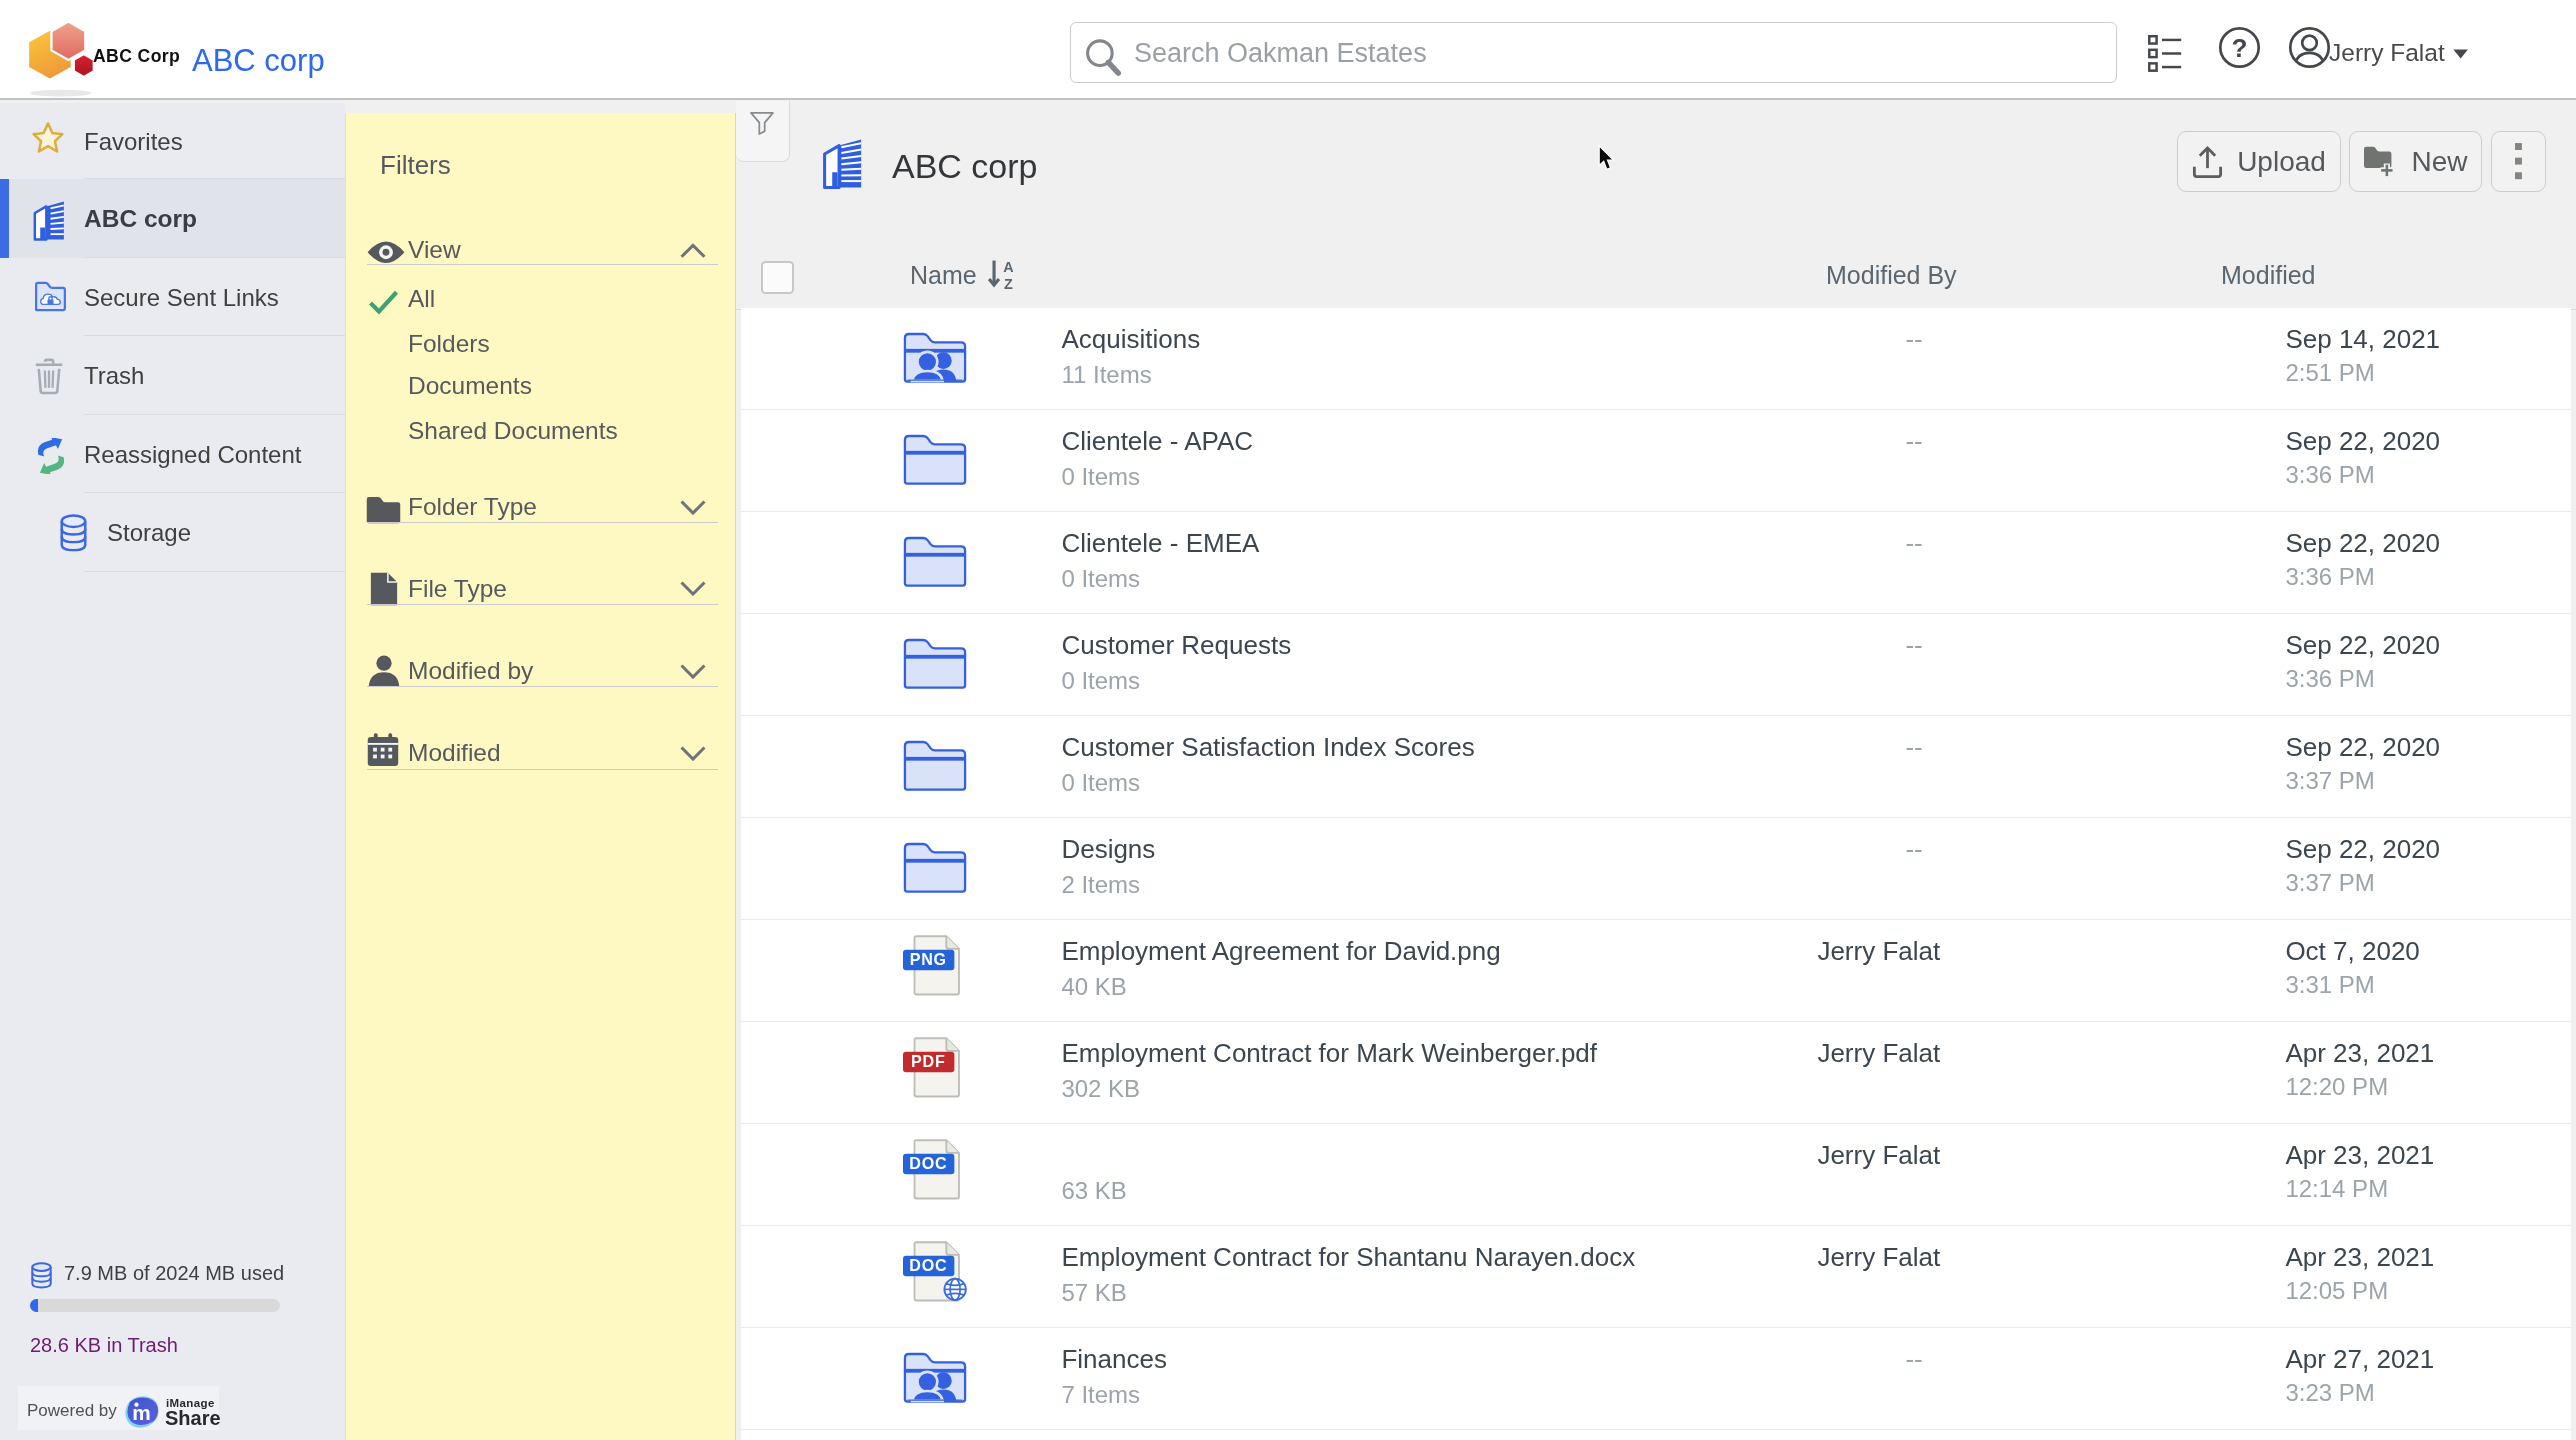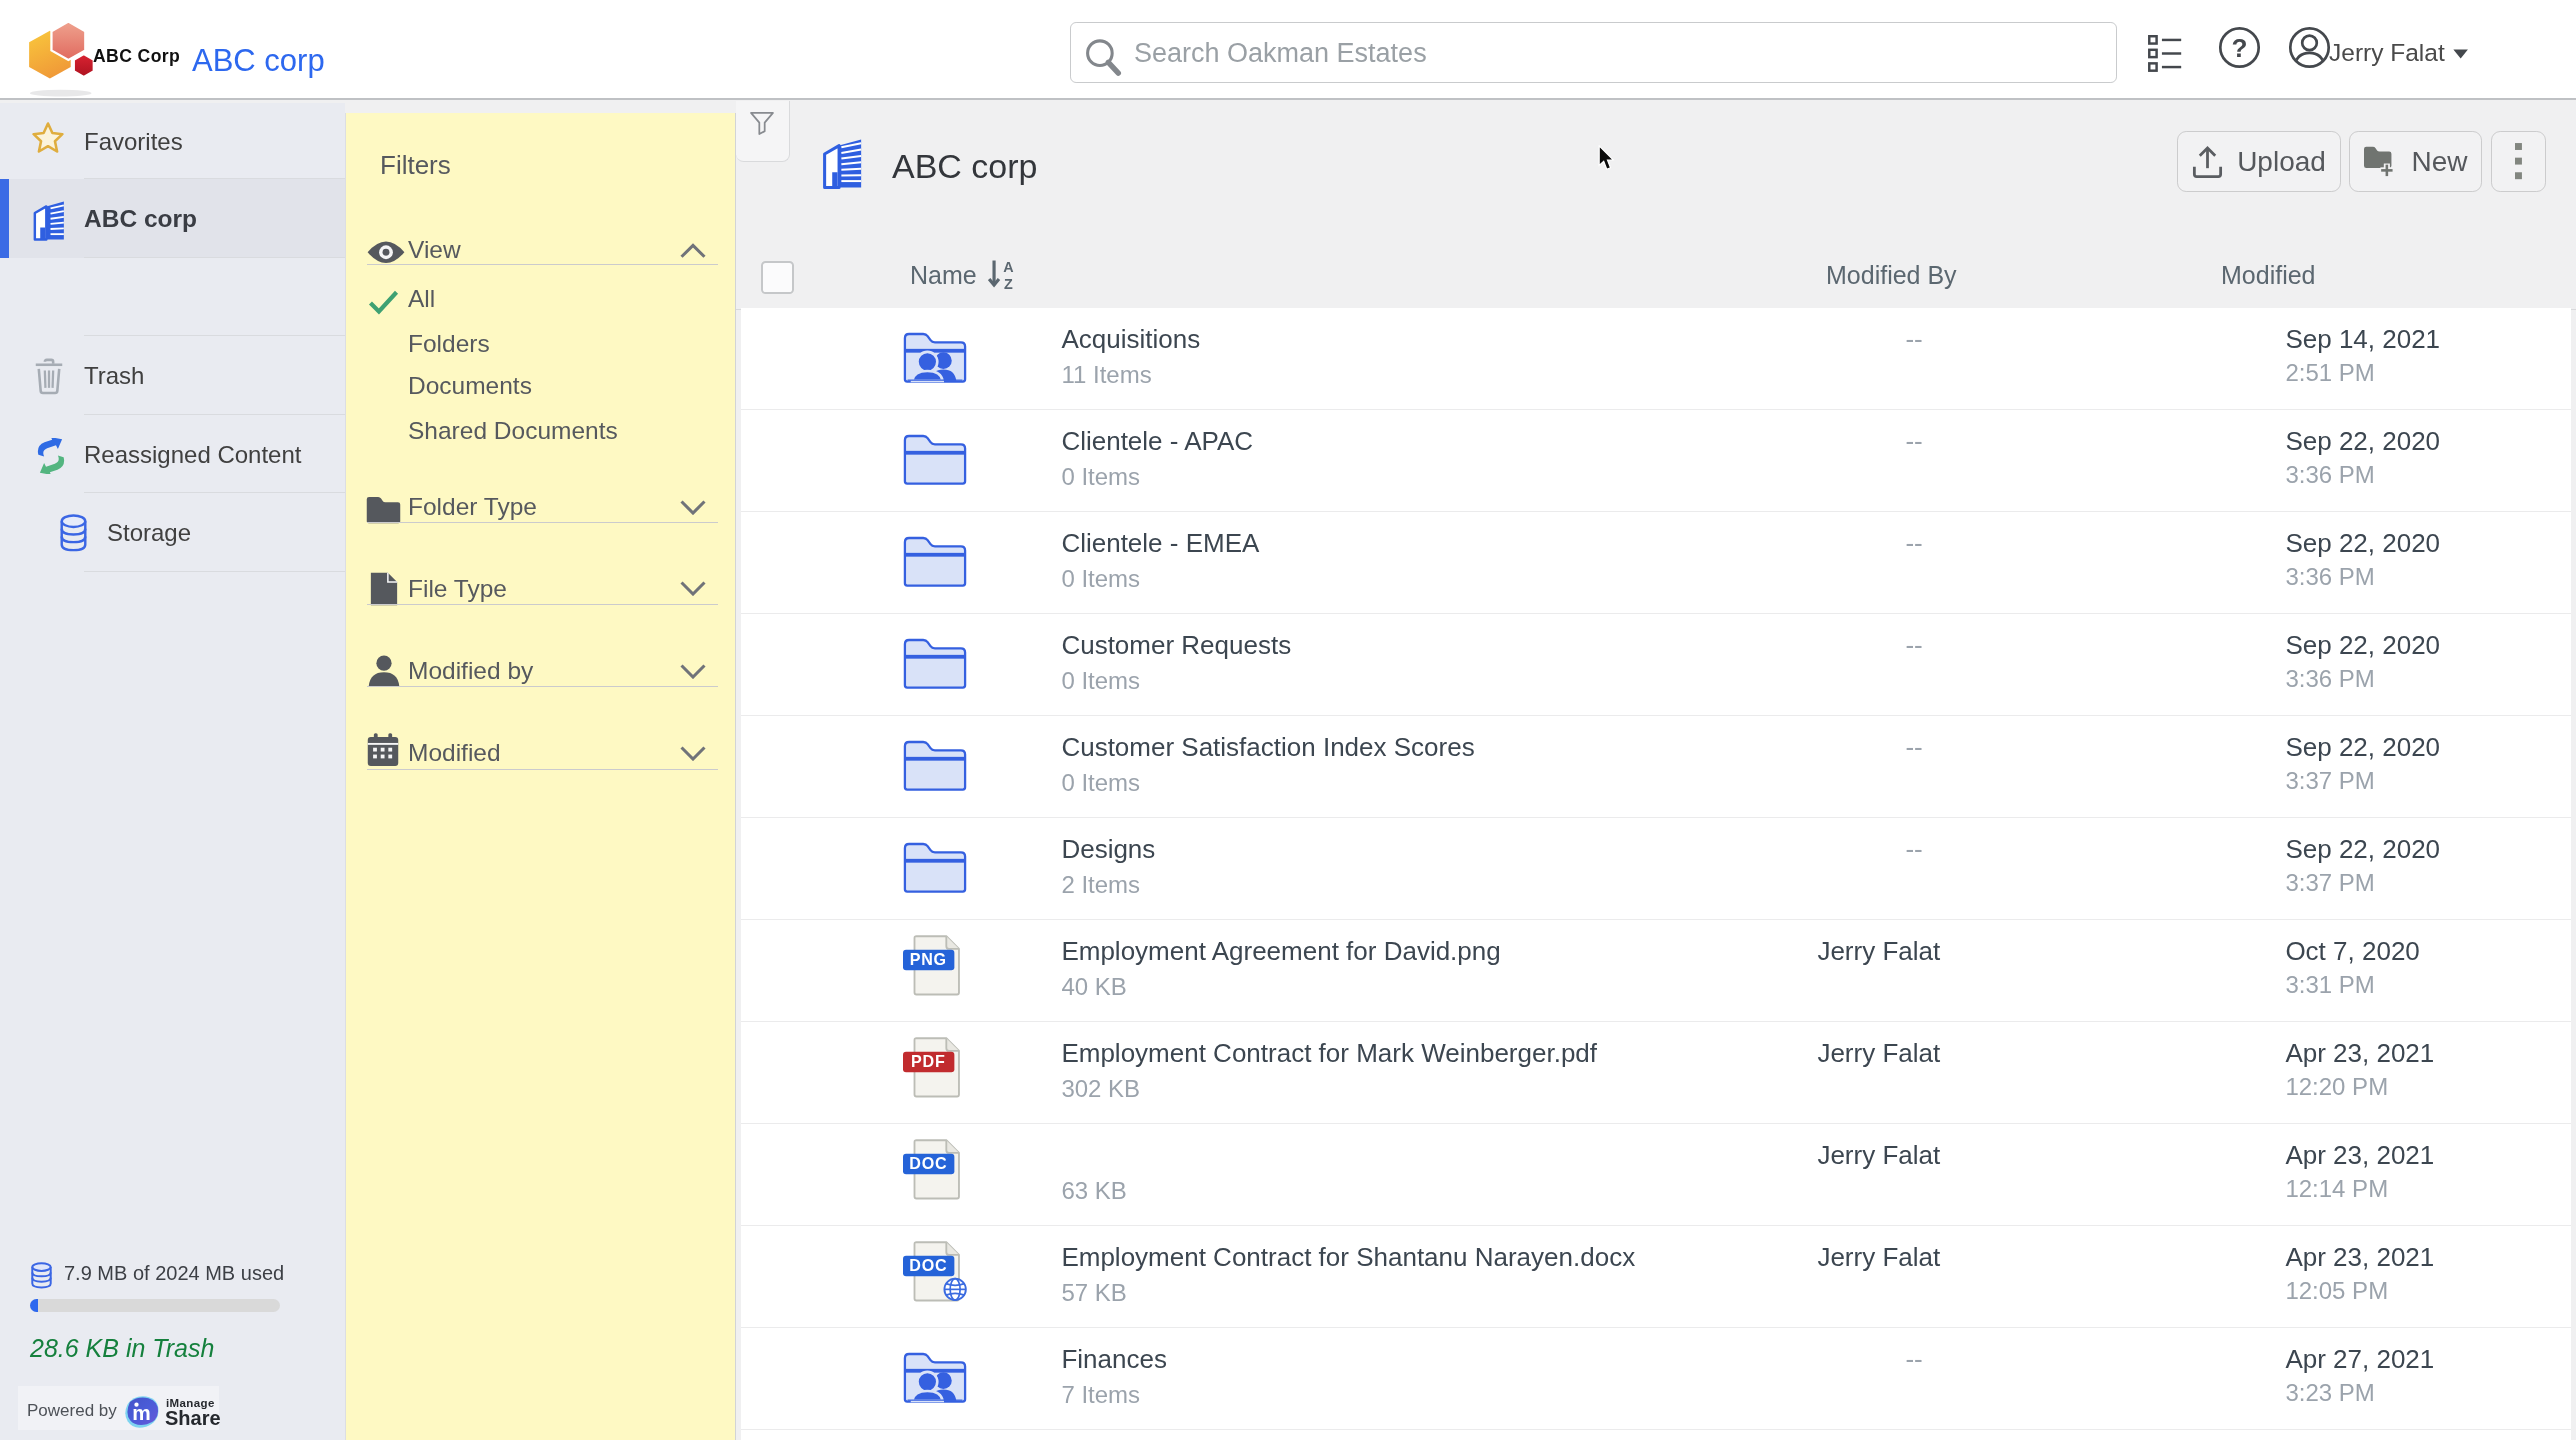--- a/index.html
+++ b/index.html
@@ -20,21 +20,21 @@
 .navrow { position:absolute; left:0; width:345px; height:78px; }
 .navlabel { position:absolute; left:84px; top:50%; transform:translateY(-50%); font-size:24px; color:#404040; white-space:nowrap; }
 .navsep { position:absolute; left:84px; width:261px; height:0; border-top:1.5px solid #d9dbdf; }
 .navicon { position:absolute; left:34px; }
 #selbar { left:0; top:76px; width:9.2px; height:79px; background:#3b6be5; }
 .selbg { position:absolute; left:0; top:76px; width:345px; height:79px; background:rgba(100,110,140,0.06); }
 
 #storText { left:64px; top:1262px; font-size:20px; color:#3c3f45; }
 #progress { left:30px; top:1299px; width:250px; height:13px; background:#d9d9d9; border-radius:7px; }
 #progFill { left:30px; top:1299px; width:7.7px; height:13px; background:#2d68ef; border-radius:7px 0 0 7px; }
-#trashLink { left:30px; top:1334px; font-size:25px; color:#15803d;font-style:italic; }
+#trashLink { left:30px; top:1334px; font-size:20px; color:#701a75; }
 #poweredBox { left:18.4px; top:1386px; width:201px; height:44px; background:rgba(250,250,252,0.45); }
 #poweredBy { left:27px; top:1401px; font-size:17px; color:#4e5258; }
 #imngTop { left:166px; top:1397px; font-size:11.5px; font-weight:bold; color:#26292e; letter-spacing:0.4px;}
 #imngBot { left:165px; top:1407px; font-size:20px; font-weight:bold; color:#26292e; }
 
 
 #filters { left:345px; top:113px; width:391px; height:1338px; background:#fef9c3; border-left:0.8px solid #dcdee2; border-right:1.5px solid #d2d4d6; }
 #filters h2 { position:absolute; left:34px; top:37px; font-size:26px; font-weight:normal; color:#56595e; }
 .fsec { position:absolute; left:21px; font-size:24.5px; color:#56595e; }
 .funder { position:absolute; left:21px; width:351px; border-top:1.5px solid #cbcbcd; }
@@ -149,20 +149,29 @@
           <line x1="23" y1="31" x2="40.5" y2="29.3"></line>
         <line x1="23" y1="37.7" x2="40.5" y2="36.9"></line>
           <line x1="23" y1="44.4" x2="40.5" y2="44.4"></line>
       </g>
       <polygon points="2.4,16.6 17.5,8 17.5,51.5 2.4,51.5" fill="#ffffff" stroke="#2f5fe0" stroke-width="3.2" stroke-linejoin="round"></polygon>
       <rect x="9.5" y="35.7" width="6.4" height="15.8" fill="#2f5fe0"></rect>
     </svg>
     <span class="navlabel" style="font-weight:bold;color:#3a3d44;font-size:24.5px;">ABC corp</span>
     </div>
   <div class="navsep" style="top:154px;"></div>
+  <div class="navrow" style="top:156px;">
+    <svg class="navicon" style="left:34px;top:22px;" width="33" height="31" viewBox="0 0 43 41">
+      <path d="M2.5,38 V5 Q2.5,2.5 5,2.5 H15 Q17,2.5 18,4 L20.5,7.5 Q21.5,9 24,9 H38 Q40.5,9 40.5,11.5 V36 Q40.5,38.5 38,38.5 H5 Q2.5,38.5 2.5,38 Z" fill="#dbe4fa" stroke="#4a77dd" stroke-width="3"></path>
+      <path d="M13,31 Q8.5,31 8.5,27 Q8.5,23.5 12,23 Q12,18 17.5,17.5 Q22.5,17 24,21 Q29,20 30.5,24 Q34.5,24.5 34.5,28 Q34.5,31 30,31 Z" fill="#ffffff" stroke="#4a77dd" stroke-width="1.8"></path>
+      <rect x="17.5" y="24.5" width="8" height="6.5" rx="1.2" fill="#4a77dd"></rect>
+      <path d="M19.3,25 V23.2 Q19.3,20.8 21.5,20.8 Q23.7,20.8 23.7,23.2 V25" fill="none" stroke="#4a77dd" stroke-width="1.8"></path>
+    </svg>
+    <span class="navlabel">Secure Sent Links</span>
+    </div>
   <div class="navsep" style="top:232px;"></div>
   <div class="navrow" style="top:234px;">
     <svg class="navicon" style="left:35px;top:21px;" width="28" height="37" viewBox="0 0 37 48">
       <g stroke="#a6acb4" fill="none">
         <path d="M13,4.5 Q13,2 15.5,2 H21.5 Q24,2 24,4.5 V7" stroke-width="3.4"></path>
         <line x1="1" y1="8.5" x2="36" y2="8.5" stroke-width="3.4"></line>
         <path d="M5,14 L7.5,43 Q7.7,45.8 10.5,45.8 H26.5 Q29.3,45.8 29.5,43 L32,14" stroke-width="3.4"></path>
         <line x1="13" y1="16" x2="13.8" y2="39" stroke-width="3"></line>
         <line x1="18.5" y1="16" x2="18.5" y2="39" stroke-width="3"></line>
         <line x1="24" y1="16" x2="23.2" y2="39" stroke-width="3"></line>

